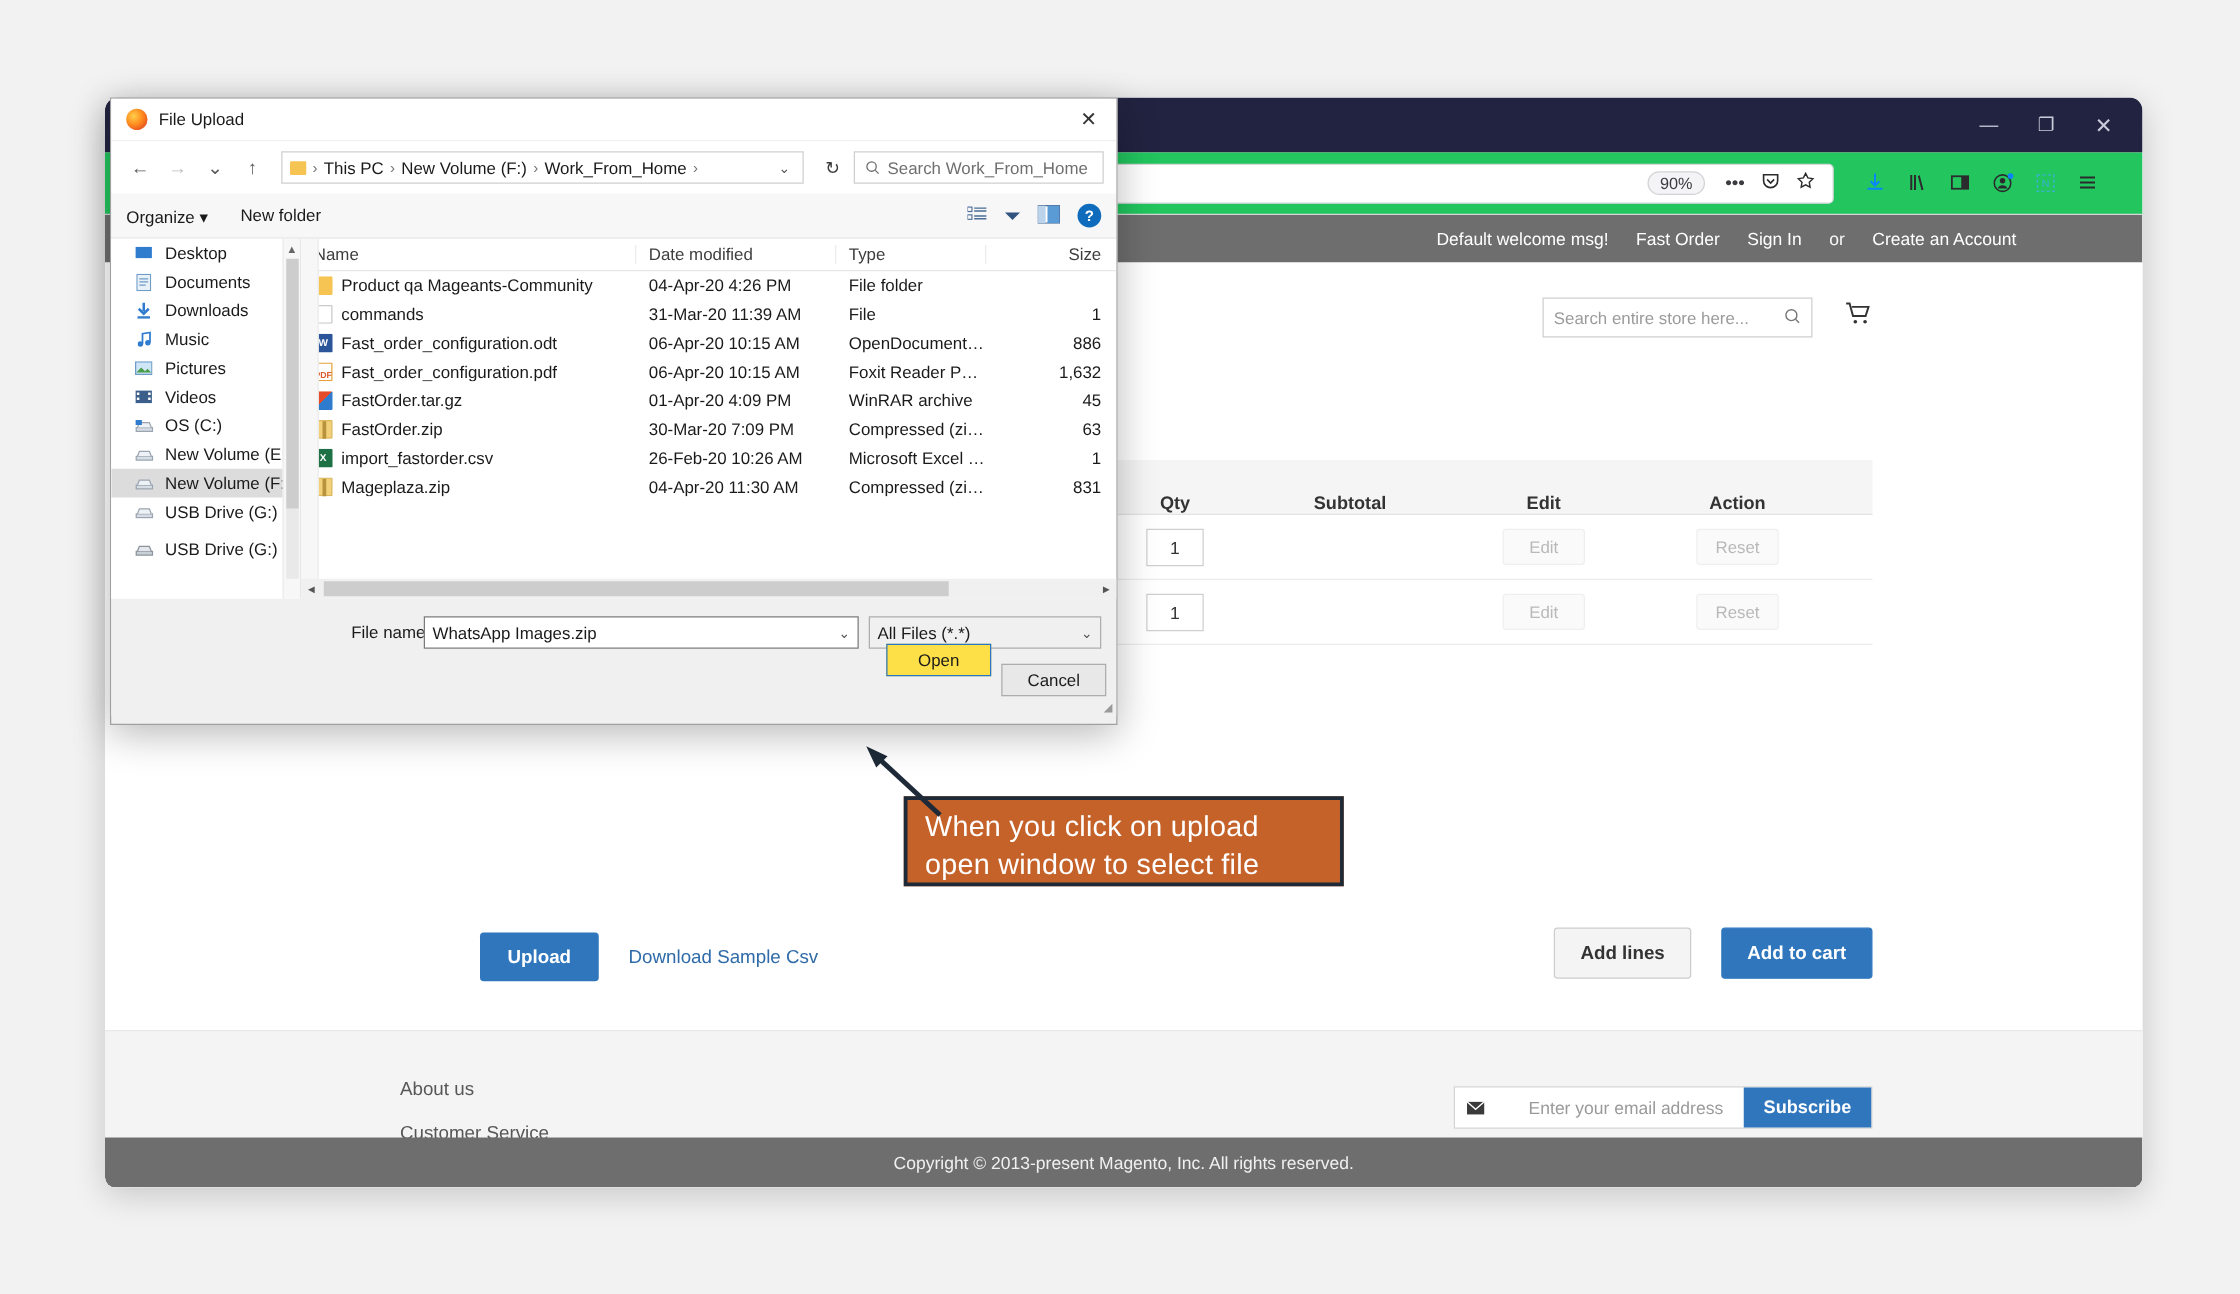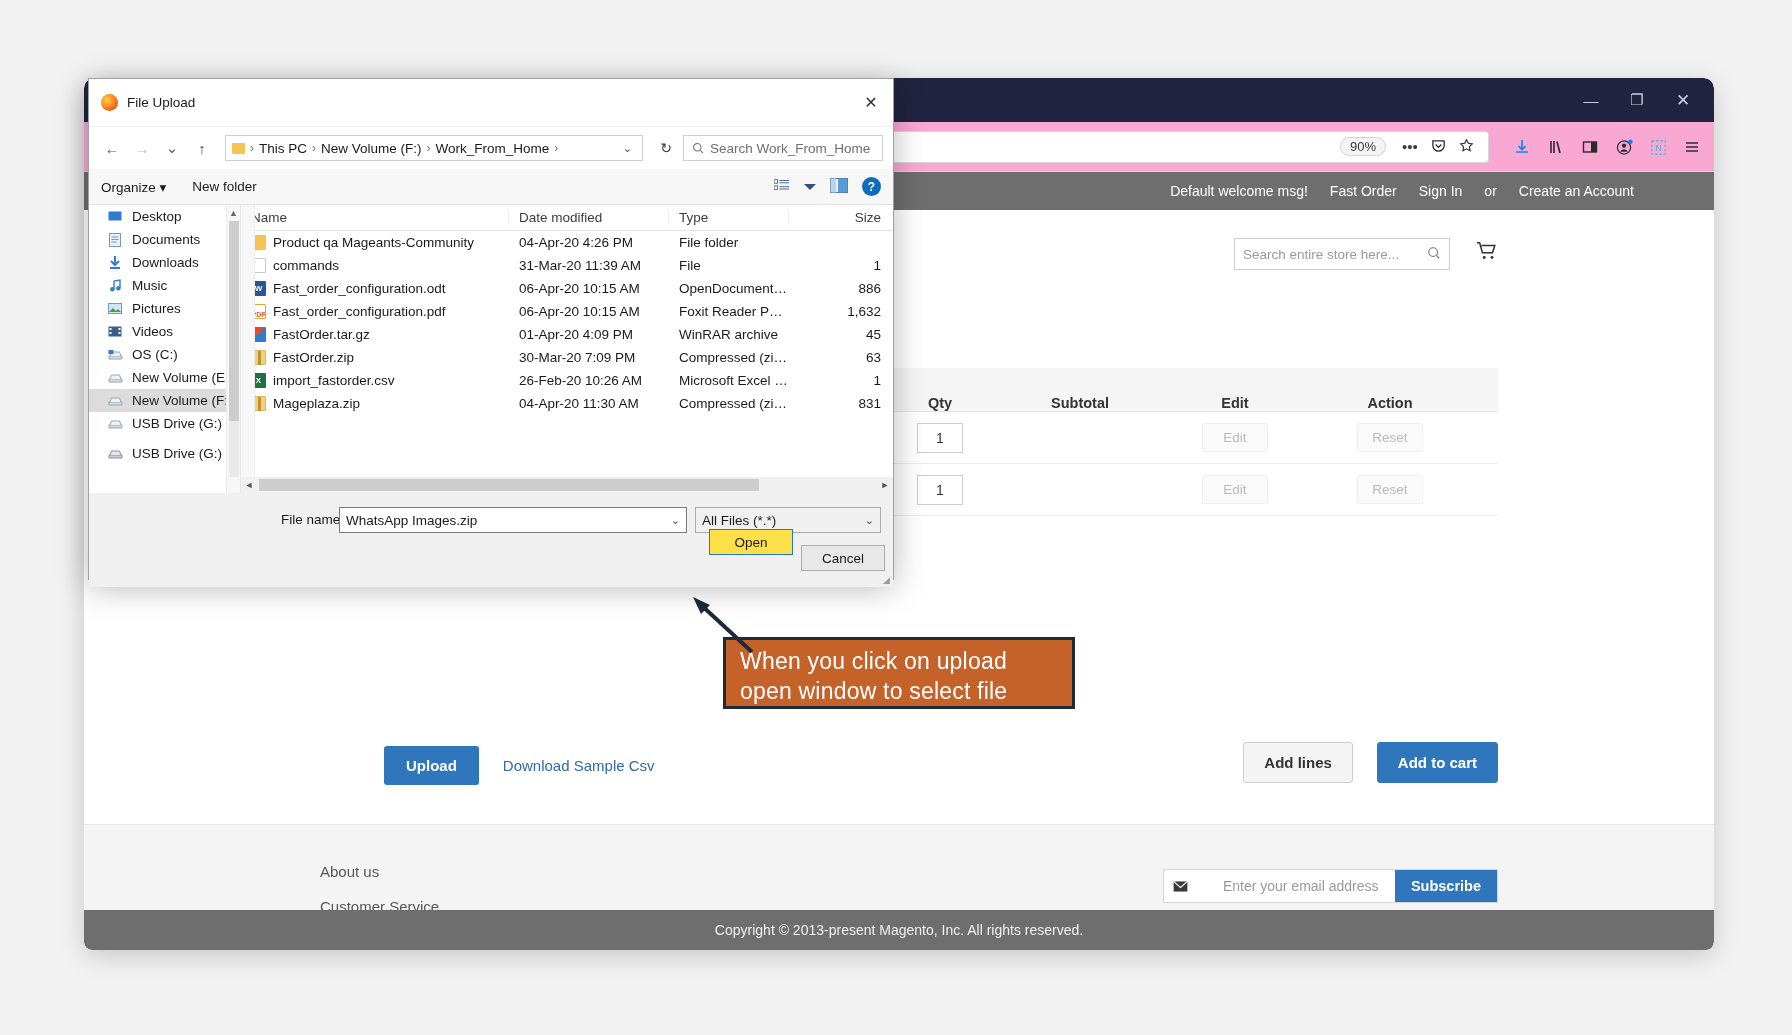--- a/index.html
+++ b/index.html
@@ -23,42 +23,42 @@
     border-radius:10px 10px 0 0;
   }
   .winctl{
     position:absolute; top:0; height:44px; width:46px;
     display:flex; align-items:center; justify-content:center;
     color:#c9cada; font-size:15px;
   }
   #win-min{ right:100px; } #win-max{ right:54px; } #win-close{ right:8px; font-size:17px;}
 
   #browser-navbar{
-    height:50px; background:#f9a8d4; border-bottom:1px solid #d7d7db;
-    display:flex; align-items:center; padding:0 5px; position:relative;
+    height:50px; background:#22c55e; border-bottom:1px solid #d7d7db;
+    display:flex; align-items:center; padding:0 27px; position:relative;
   }
   #urlbar{
     flex:1; height:32px; background:#fff; border:1px solid #d8d8dc;
     border-radius:4px; display:flex; align-items:center; justify-content:flex-end;
     padding:0 8px; margin-right:16px;
   }
   #zoom-badge{
     font-size:13px; color:#3b3b40; border:1px solid #d2d2d6; border-radius:11px;
     padding:1px 9px; background:#f4f4f6; margin-right:10px;
   }
   .urlbar-icon{ width:28px; text-align:center; color:#3b3b40; font-size:15px; }
   .tb-icon{ width:34px; text-align:center; color:#2b2b2e; font-size:16px; }
   .tb-icon svg{ vertical-align:middle; }
 
   
   #page-body{ height:778px; background:#fff; position:relative; overflow:hidden; }
   #magento-topbar{
     height:38px; background:#6e6e6e; color:#fff; font-size:14px;
     display:flex; align-items:center; justify-content:flex-end;
-    padding-right:80px; gap:22px;
+    padding-right:101px; gap:22px;
   }
   #magento-topbar span{ white-space:nowrap; }
   .topbar-or{ opacity:.95; }
 
   #magento-header{
     height:88px; position:relative; background:#fff;
   }
   #store-search{
     position:absolute; right:264px; top:28px; width:216px; height:32px;
     border:1px solid #cfcfcf; background:#fff; display:flex; align-items:center;
@@ -144,21 +144,21 @@
   #callout-arrow{ position:absolute; left:690px; top:594px; z-index:41; }
 
   
   #file-dialog{
     position:absolute; left:88px; top:78px; width:806px; height:502px;
     background:#f0f0f0; border:1px solid #a0a0a0;
     box-shadow:0 8px 30px rgba(0,0,0,.28); z-index:50;
     font-size:13.5px; color:#1a1a1a;
   }
   #dlg-titlebar{
-    height:48px; background:#fff; display:flex; align-items:center;
+    height:34px; background:#fff; display:flex; align-items:center;
     padding-left:12px; border-bottom:1px solid #f0f0f0;justify-content:flex-end;
   }
   #ff-logo{ width:17px;height:17px;border-radius:50%;
     background:radial-gradient(circle at 35% 35%, #ffcf4a 0%, #ff8a1e 45%, #e5501f 80%);
     margin-right:9px; }
   #dlg-title{ font-size:13.5px; color:#1a1a1a; }
   #dlg-close{ margin-left:auto; width:44px;height:34px;display:flex;align-items:center;justify-content:center;
     font-size:16px;color:#333; }
 
   #dlg-navbar{ height:42px; background:#fff; display:flex; align-items:center; padding:0 10px; gap:4px;}

